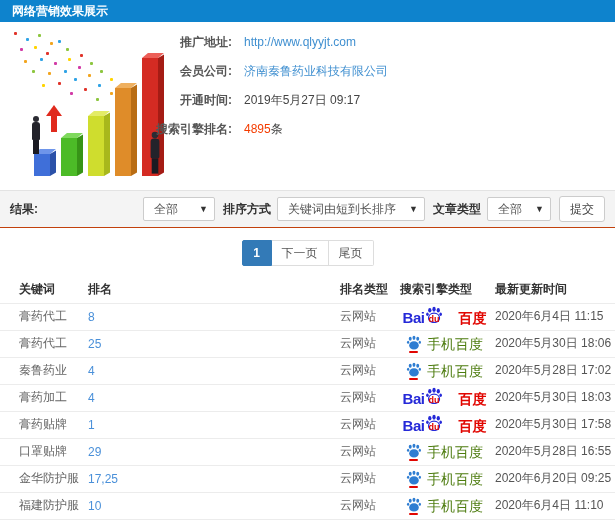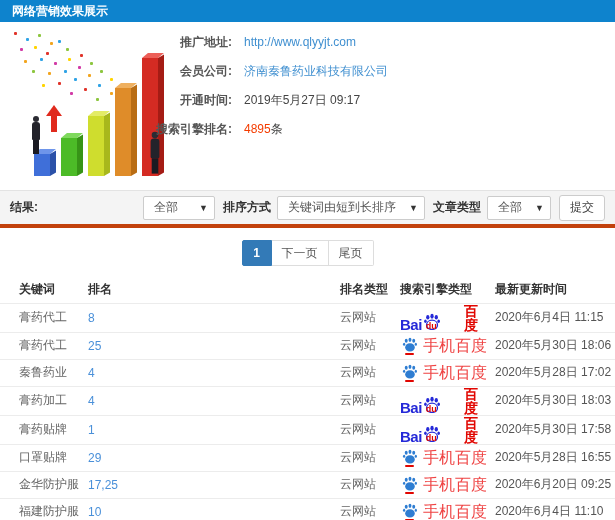--- a/index.html
+++ b/index.html
@@ -41,21 +41,21 @@
   .arrow-stem { position:absolute; left:45px; bottom:50px; width:6px; height:17px; background:#e02a1d; }
   .confetti { position:absolute; left:8px; top:2px; width:3px; height:3px; border-radius:1px; background:#e0332a;
     box-shadow: 12px 6px #2fa3e6, 24px 2px #8dc63f, 36px 10px #f2a51e, 6px 16px #d23ba6, 20px 14px #ffd400, 32px 20px #e0332a,
       44px 8px #2fa3e6, 52px 16px #8dc63f, 10px 28px #f2a51e, 26px 26px #2fa3e6, 40px 30px #d23ba6, 54px 26px #ffd400,
       66px 22px #e0332a, 18px 38px #8dc63f, 34px 40px #f2a51e, 50px 38px #2fa3e6, 64px 34px #d23ba6, 76px 30px #8dc63f,
       28px 52px #ffd400, 44px 50px #e0332a, 60px 46px #2fa3e6, 74px 42px #f2a51e, 86px 38px #8dc63f, 56px 60px #d23ba6,
       70px 56px #e0332a, 84px 52px #2fa3e6, 96px 46px #ffd400, 82px 66px #8dc63f, 96px 60px #f2a51e, 108px 54px #2fa3e6; }
 
   
   .filterbar { position:absolute; left:0; top:190px; width:615px; height:38px; background:#f4f4f4;
-    border-top:1px solid #e3e3e3; border-bottom:4px solid #c2410c; display:flex; align-items:center; padding:0 10px; }
+    border-top:1px solid #e3e3e3; border-bottom:1px solid #c2410c; display:flex; align-items:center; padding:0 10px; }
   .filterbar .result-lbl { font-weight:bold; color:#333; }
   .filterbar .spacer { flex:1; }
   .filterbar .flabel { font-weight:bold; color:#333; margin:0 6px 0 8px; white-space:nowrap; }
   .selectbox { height:24px; background:#fff; border:1px solid #ccc; border-radius:2px; display:flex; align-items:center;
     padding:0 6px 0 10px; color:#555; white-space:nowrap; cursor:pointer; }
   .selectbox .caret { margin-left:auto; padding-left:10px; font-size:9px; color:#333; }
   .sel-engine { width:72px; } .sel-sort { width:148px; } .sel-article { width:64px; }
   .submit-btn { margin-left:8px; width:46px; height:26px; background:#fff; border:1px solid #ccc; border-radius:3px;
     color:#444; font-size:12px; cursor:pointer; }
 
@@ -76,26 +76,26 @@
   .results .c-rank { color:#4a90d9; }
   .results .c-date { color:#555; }
 
   
   .eng-cell { display:flex; align-items:center; justify-content:center; }
   .bd-logo { display:inline-flex; align-items:flex-end; line-height:1; }
   .bd-logo .bai { color:#2529d8; font-weight:bold; font-size:15px; letter-spacing:-0.5px; }
   .bd-logo .paw-wrap { position:relative; width:17px; height:17px; margin:0 15px 0 1px; }
   .bd-logo .paw-wrap svg { position:absolute; left:0; top:-2px; color:#2529d8; }
   .bd-logo .du { position:absolute; left:3px; top:7px; color:#e10601; font-weight:bold; font-size:9px; }
-  .bd-logo .cn { color:#e10601; font-weight:bold; font-size:14px; margin-left:11px; }
+  .bd-logo .cn { color:#e10601; font-weight:bold; font-size:14px; margin-left:1px; }
   .bdm-logo { display:inline-flex; align-items:center; line-height:1; }
   .bdm-logo .paw-wrap { position:relative; width:16px; height:18px; margin-right:5px; }
   .bdm-logo .paw-wrap svg { color:#2e7dd2; }
   .bdm-logo .underline { position:absolute; left:3px; bottom:0; width:9px; height:2px; background:#e10601; border-radius:1px; }
-  .bdm-logo .mlabel { color:#ef4444; font-size:16px; }
+  .bdm-logo .mlabel { color:#4d7c0f; font-size:14px; }
 </style>
 </head>
 <body>
 
 <div class="stage">
 
   <div class="topbar">
     <span class="title">网络营销效果展示</span>
   </div>
 

